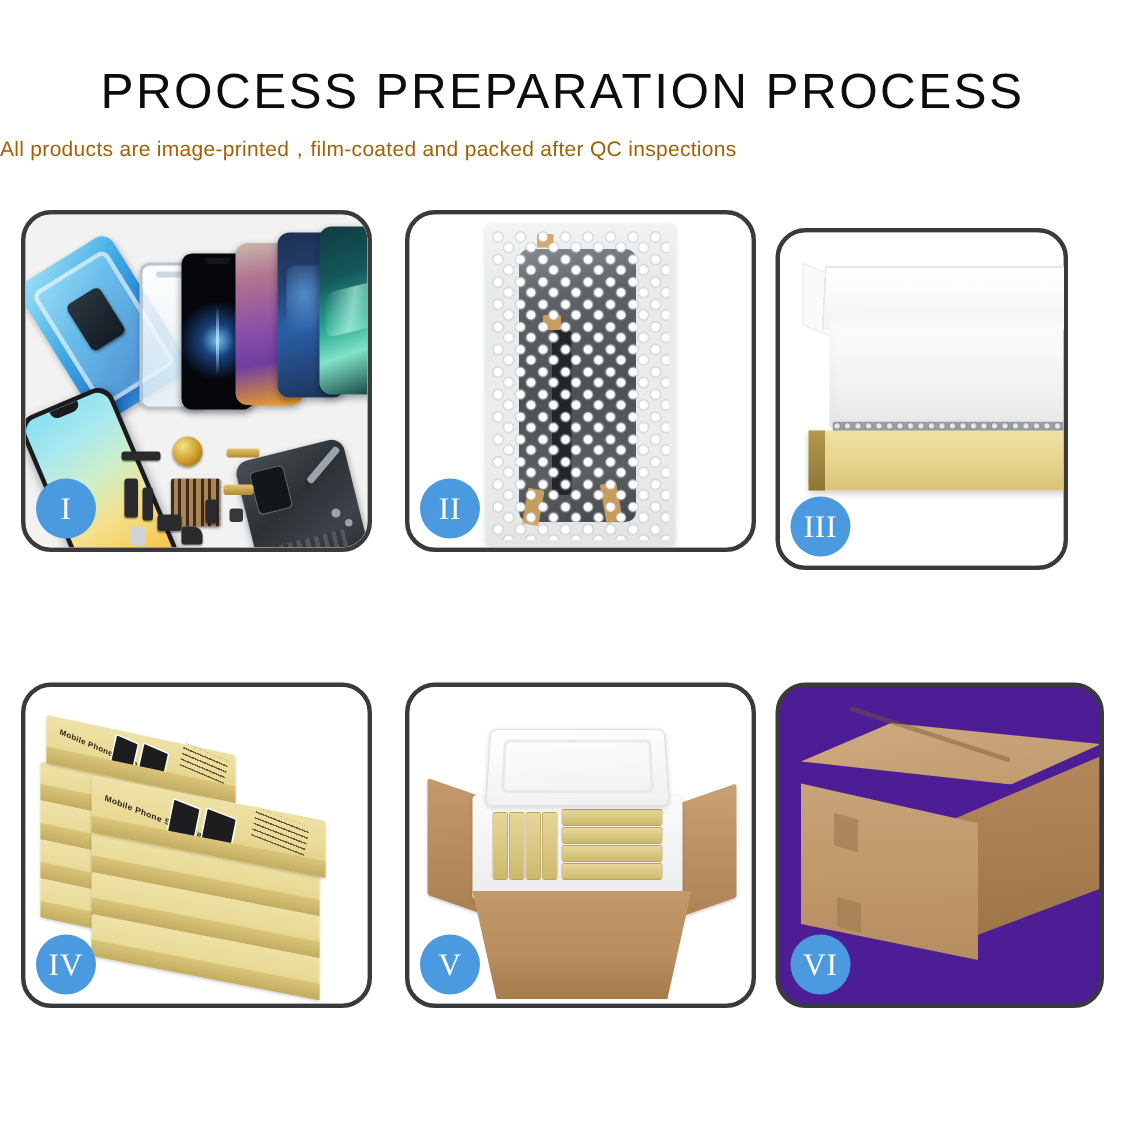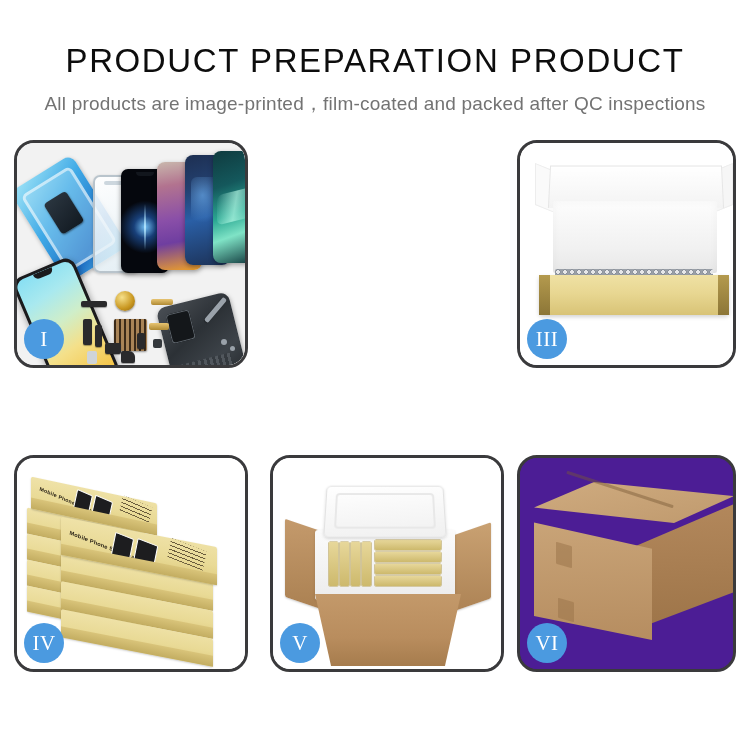--- a/index.html
+++ b/index.html
@@ -20,26 +20,25 @@
     font-size:33px;
     font-weight:500;
     letter-spacing:1.6px;
     color:#0d0d0d;
     margin:0;
     padding-top:44px;
     line-height:1.0;
     white-space:nowrap;
   }
   .subtitle{
-    text-align:center;
     font-family:"Liberation Sans", sans-serif;
-    font-size:19px;
+    font-size:14px;
     font-weight:400;
     letter-spacing:.2px;
-    color:#737373;
+    color:#a16207;
     margin:0;
     padding-top:14px;
     white-space:nowrap;
   }
 
   
   .grid{position:absolute;left:0;top:0;width:750px;height:750px;}
 
   .panel{
     position:absolute;
@@ -286,21 +285,21 @@
     clip-path:polygon(0 34%,100% 0,100% 70%,0 100%);}
   .seam{position:absolute;background:rgba(120,88,54,.45);border-radius:1px;}
   .tapepat{position:absolute;background:rgba(155,117,75,.55);border-radius:1px;}
 </style>
 </head>
 <body>
 
 <div class="page">
 
   <div class="header">
-    <h1 class="title">PRODUCT PREPARATION PRODUCT</h1>
+    <h1 class="title">PROCESS PREPARATION PROCESS</h1>
     <p class="subtitle">All products are image-printed，film-coated and packed after QC inspections</p>
   </div>
 
   <div class="grid">
 
     <div class="panel p1" style="left:14px;top:140px;width:234px;height:228px;">
       <div class="stage p1">
         <div class="adh"></div>
         <div class="glass"></div>
         <div class="lcd">
@@ -328,22 +327,37 @@
         <div class="gold" style="left:132px;top:180px;width:20px;height:7px;"></div>
         <div class="smallpart" style="left:136px;top:196px;width:9px;height:9px;"></div>
         <div class="bar" style="left:120px;top:190px;width:8px;height:16px;"></div>
         <div class="bar" style="left:196px;top:152px;width:5px;height:30px;transform:rotate(40deg);background:#9aa2aa;"></div>
         <div class="smallpart" style="left:204px;top:196px;width:6px;height:6px;border-radius:50%;background:#9aa2aa;"></div>
         <div class="smallpart" style="left:213px;top:203px;width:5px;height:5px;border-radius:50%;background:#9aa2aa;"></div>
       </div>
       <div class="badge">I</div>
     </div>
 
-
-    <div class="panel p3" style="left:517px;top:140px;width:219px;height:228px;">
+    <div class="panel p2" style="left:270px;top:140px;width:234px;height:228px;">
+      <div class="stage p2">
+        <div class="bagwrap">
+          <div class="bag"></div>
+          <div class="partdark"></div>
+          <div class="flex"></div>
+          <div class="tape" style="left:34px;top:6px;width:11px;height:9px;"></div>
+          <div class="tape" style="left:38px;top:60px;width:12px;height:10px;"></div>
+          <div class="tape" style="left:26px;top:176px;width:11px;height:24px;transform:rotate(10deg);"></div>
+          <div class="tape" style="left:78px;top:172px;width:11px;height:26px;transform:rotate(-10deg);"></div>
+          <div class="bubbles"></div>
+        </div>
+      </div>
+      <div class="badge">II</div>
+    </div>
+
+    <div class="panel p3" style="left:517px;top:152px;width:195px;height:228px;">
       <div class="stage p3">
         <div class="box3">
           <div class="wing3l"></div>
           <div class="wing3r"></div>
           <div class="lid3"></div>
           <div class="foam3"></div>
           <div class="bub3"></div>
           <div class="tray3"></div>
         </div>
       </div>

